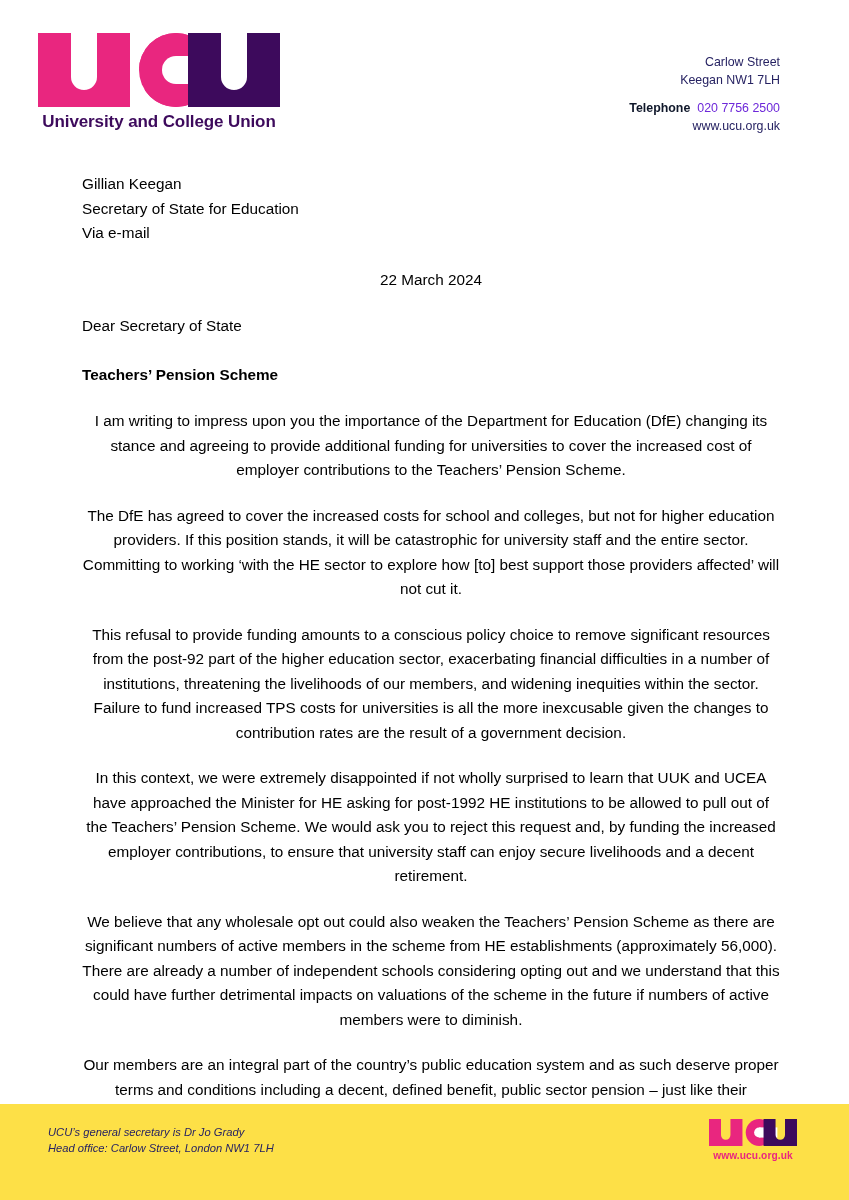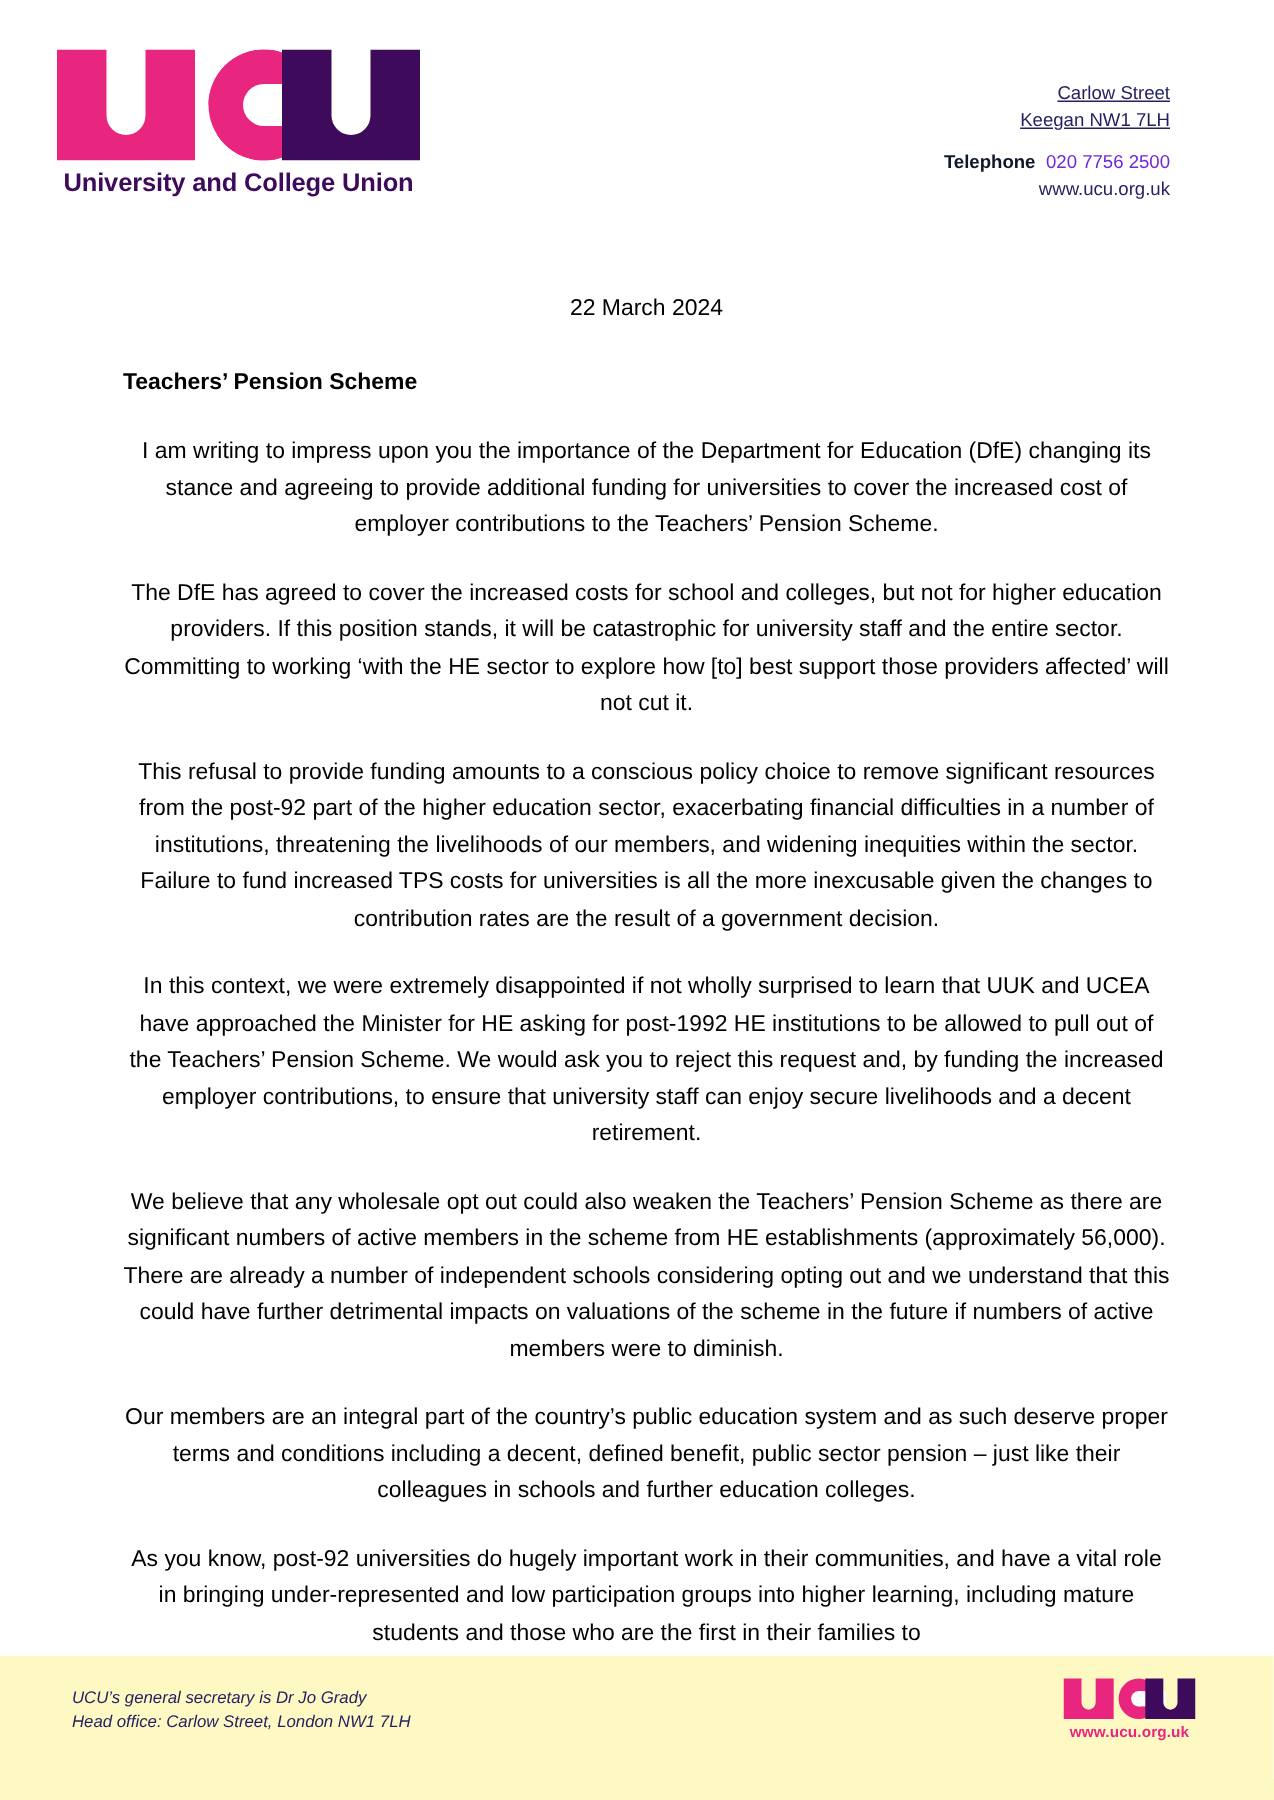--- a/index.html
+++ b/index.html
@@ -47,21 +47,21 @@
 
   .address-block {
     position: absolute;
     right: 69px;
     top: 54px;
     text-align: right;
     font-size: 12.4px;
     line-height: 17.5px;
     color: #262262;
   }
-  .address-line { white-space: nowrap; text-decoration: underline; }
+  .address-line { white-space: nowrap; }
   .phone-row {
     margin-top: 11px;
     white-space: nowrap;
   }
   .phone-label {
     color: #0f172a;
     font-weight: bold;
     margin-right: 7px;
   }
   .phone-number { color: #6d28d9; }
@@ -98,21 +98,21 @@
   }
   .body-paragraph:first-of-type { margin-top: 22px; }
 
   
   .footer {
     position: absolute;
     left: 0;
     bottom: 0;
     width: 849px;
     height: 96px;
-    background: #fef9c3;
+    background: #fde047;
   }
   .footer-text {
     position: absolute;
     left: 48px;
     top: 20px;
     font-size: 11.2px;
     line-height: 16px;
     font-style: italic;
     color: #262262;
   }
@@ -163,23 +163,29 @@
     <div class="phone-row">
       <span class="phone-label">Telephone</span><span class="phone-number">020 7756 2500</span>
     </div>
     <div class="web-line">www.ucu.org.uk</div>
   </div>
 
 </div>
 
 <div class="letter">
 
+  <div class="recipient">
+    <div>Gillian Keegan</div>
+    <div>Secretary of State for Education</div>
+    <div>Via e-mail</div>
+  </div>
 
   <div class="date-line">22 March 2024</div>
 
+  <div class="salutation">Dear Secretary of State</div>
 
   <div class="subject">Teachers’ Pension Scheme</div>
 
   <p class="body-paragraph">I am writing to impress upon you the importance of the Department for Education (DfE) changing its stance and agreeing to provide additional funding for universities to cover the increased cost of employer contributions to the Teachers’ Pension Scheme.</p>
   <p class="body-paragraph">The DfE has agreed to cover the increased costs for school and colleges, but not for higher education providers. If this position stands, it will be catastrophic for university staff and the entire sector. Committing to working ‘with the HE sector to explore how [to] best support those providers affected’ will not cut it.</p>
   <p class="body-paragraph">This refusal to provide funding amounts to a conscious policy choice to remove significant resources from the post-92 part of the higher education sector, exacerbating financial difficulties in a number of institutions, threatening the livelihoods of our members, and widening inequities within the sector. Failure to fund increased TPS costs for universities is all the more inexcusable given the changes to contribution rates are the result of a government decision.</p>
   <p class="body-paragraph">In this context, we were extremely disappointed if not wholly surprised to learn that UUK and UCEA have approached the Minister for HE asking for post-1992 HE institutions to be allowed to pull out of the Teachers’ Pension Scheme. We would ask you to reject this request and, by funding the increased employer contributions, to ensure that university staff can enjoy secure livelihoods and a decent retirement.</p>
   <p class="body-paragraph">We believe that any wholesale opt out could also weaken the Teachers’ Pension Scheme as there are significant numbers of active members in the scheme from HE establishments (approximately 56,000).  There are already a number of independent schools considering opting out and we understand that this could have further detrimental impacts on valuations of the scheme in the future if numbers of active members were to diminish.</p>
   <p class="body-paragraph">Our members are an integral part of the country’s public education system and as such deserve proper terms and conditions including a decent, defined benefit, public sector pension – just like their colleagues in schools and further education colleges.</p>
   <p class="body-paragraph">As you know, post-92 universities do hugely important work in their communities, and have a vital role in bringing under-represented and low participation groups into higher learning, including mature students and those who are the first in their families to</p>

